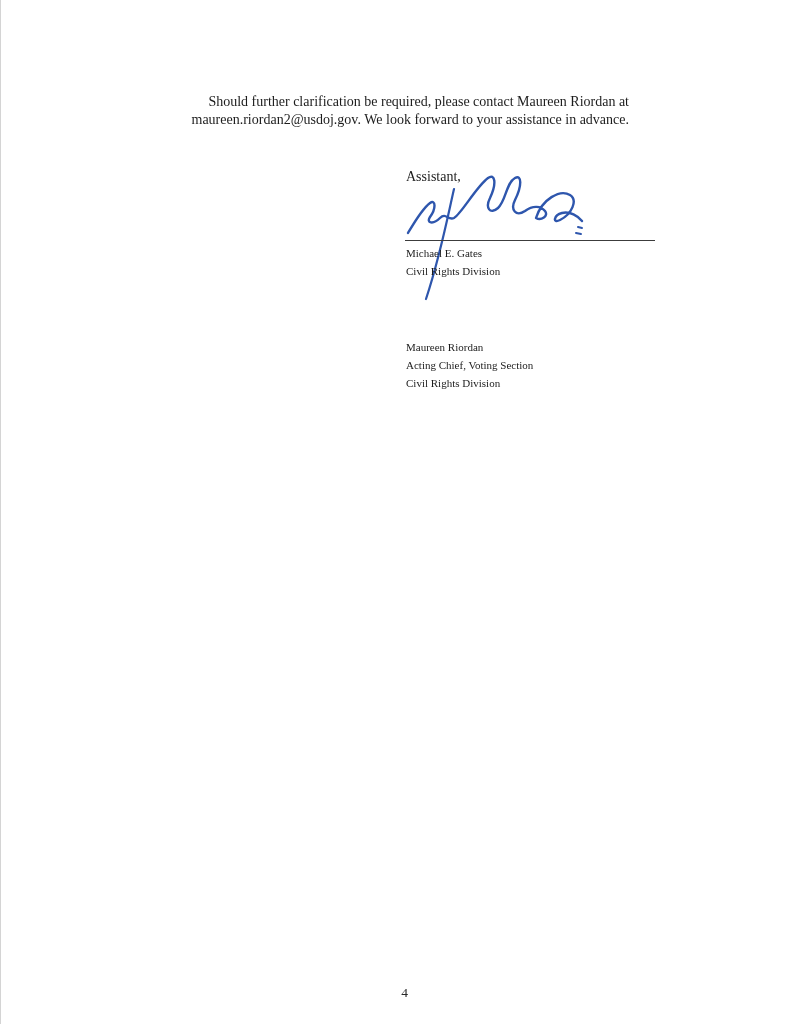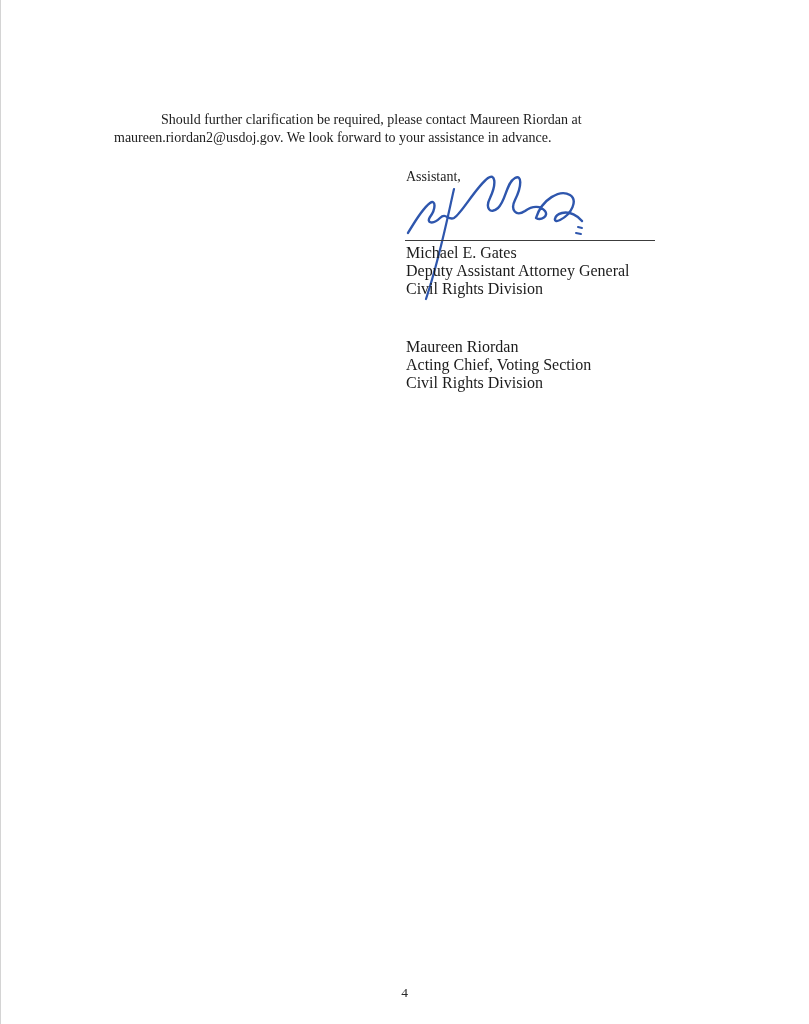--- a/index.html
+++ b/index.html
@@ -22,25 +22,25 @@
     top: 0;
     width: 1px;
     height: 100%;
     background: #d4d4d4;
   }
   .para {
     position: absolute;
     left: 96px;
     top: 93px;
     width: 533px;
-    margin: 18px;
+    margin: 0;
     font-size: 14px;
     line-height: 17.5px;
     text-indent: 47px;
-    text-align: left;
+    text-align: right;
   }
   .closing {
     position: absolute;
     left: 406px;
     top: 168px;
     font-size: 14px;
     line-height: 18px;
   }
   .signature-svg {
     position: absolute;
@@ -53,21 +53,21 @@
     position: absolute;
     left: 405px;
     top: 224px;
     width: 250px;
     height: 16px;
     border-bottom: 1.5px solid #3c3c3c;
   }
   .sig-block {
     position: absolute;
     left: 406px;
-    font-size: 16px;
+    font-size: 11px;
     line-height: 18px;
   }
   .signer-block { top: 244px; }
   .contact-block { top: 338px; }
   .footer {
     position: absolute;
     left: 0;
     top: 985px;
     width: 100%;
     text-align: center;
@@ -105,21 +105,20 @@
              C 150 53, 152 44, 160 42
              C 168 40, 176 45, 180 50" stroke-width="2.4" stroke-linecap="round" stroke-linejoin="round" stroke="#2e56ad"></path>
     <path d="M 52 18 C 46 44, 38 86, 24 128" stroke-width="2.2" stroke-linecap="round" stroke="#2e56ad"></path>
     <path d="M 176 56 l 4 1 M 174 62 l 5 1" stroke-width="2" stroke-linecap="round" stroke="#2e56ad"></path>
   </svg>
 
   <div class="sig-line"></div>
 
   <div class="sig-block signer-block">
     <div>Michael E. Gates</div>
-    <div>Deputy Assistant Attorney General</div>
     <div>Civil Rights Division</div>
   </div>
 
   <div class="sig-block contact-block">
     <div>Maureen Riordan</div>
     <div>Acting Chief, Voting Section</div>
     <div>Civil Rights Division</div>
   </div>
 
   <div class="footer">4</div>

